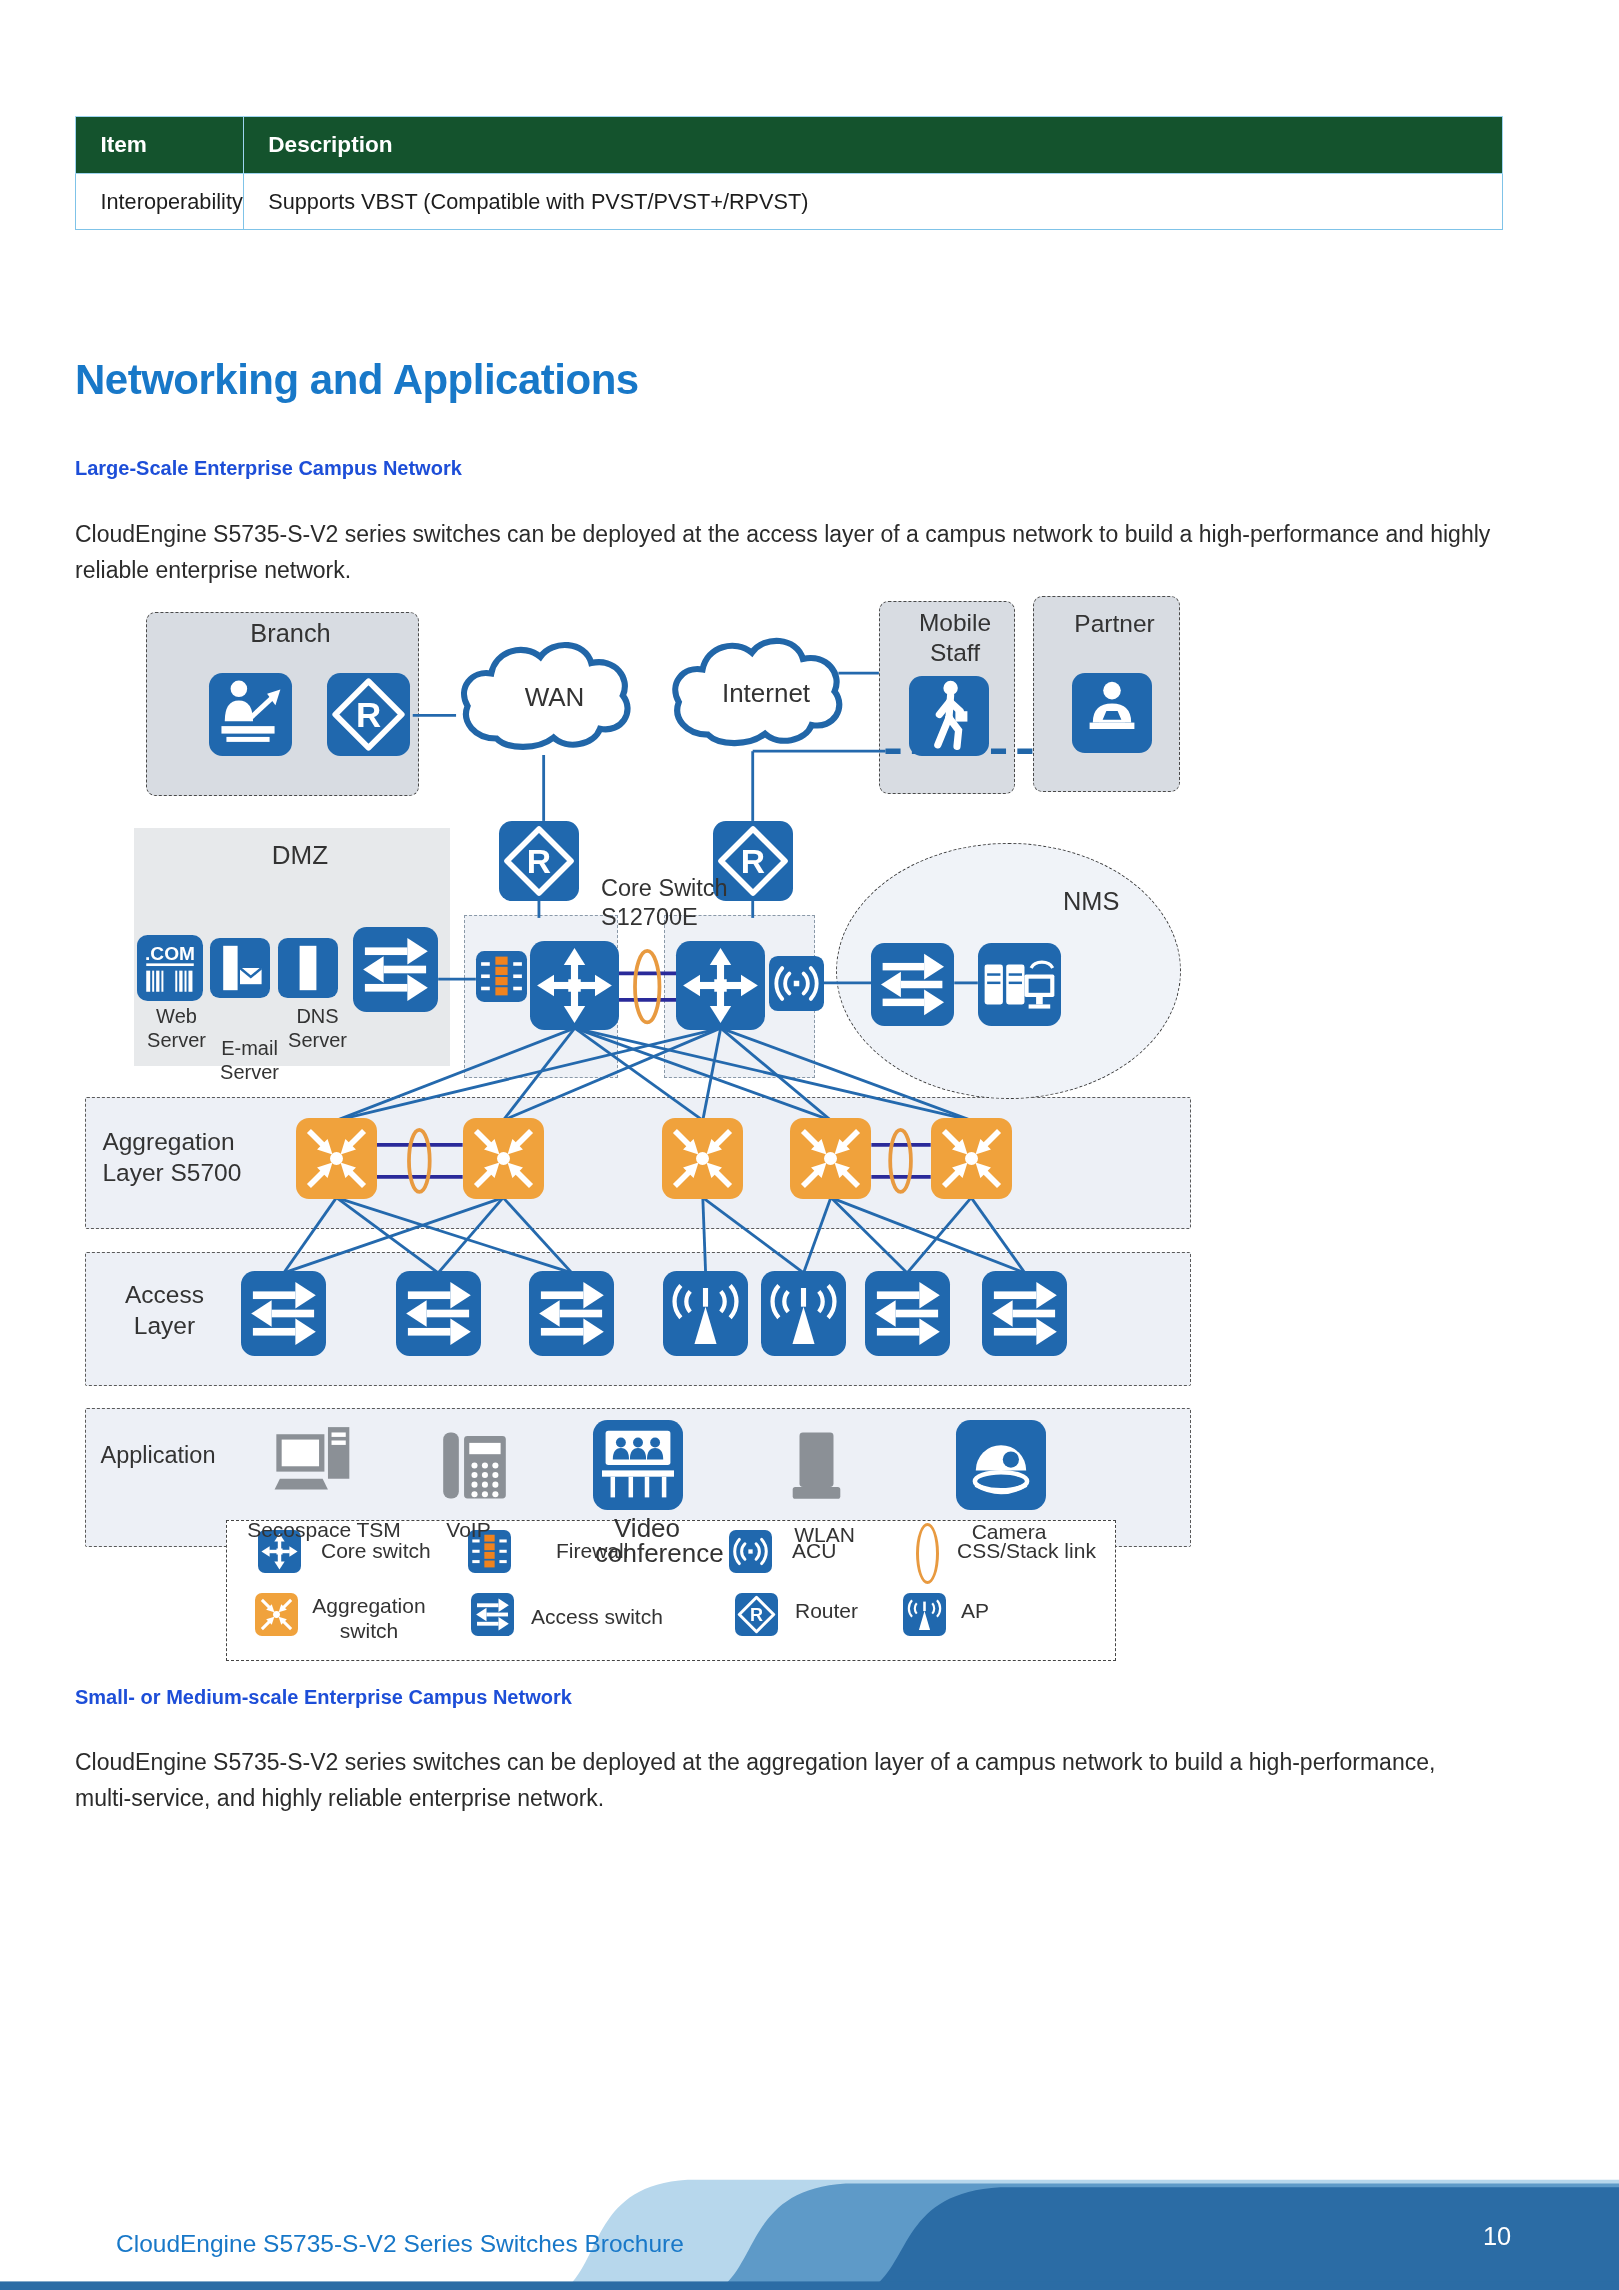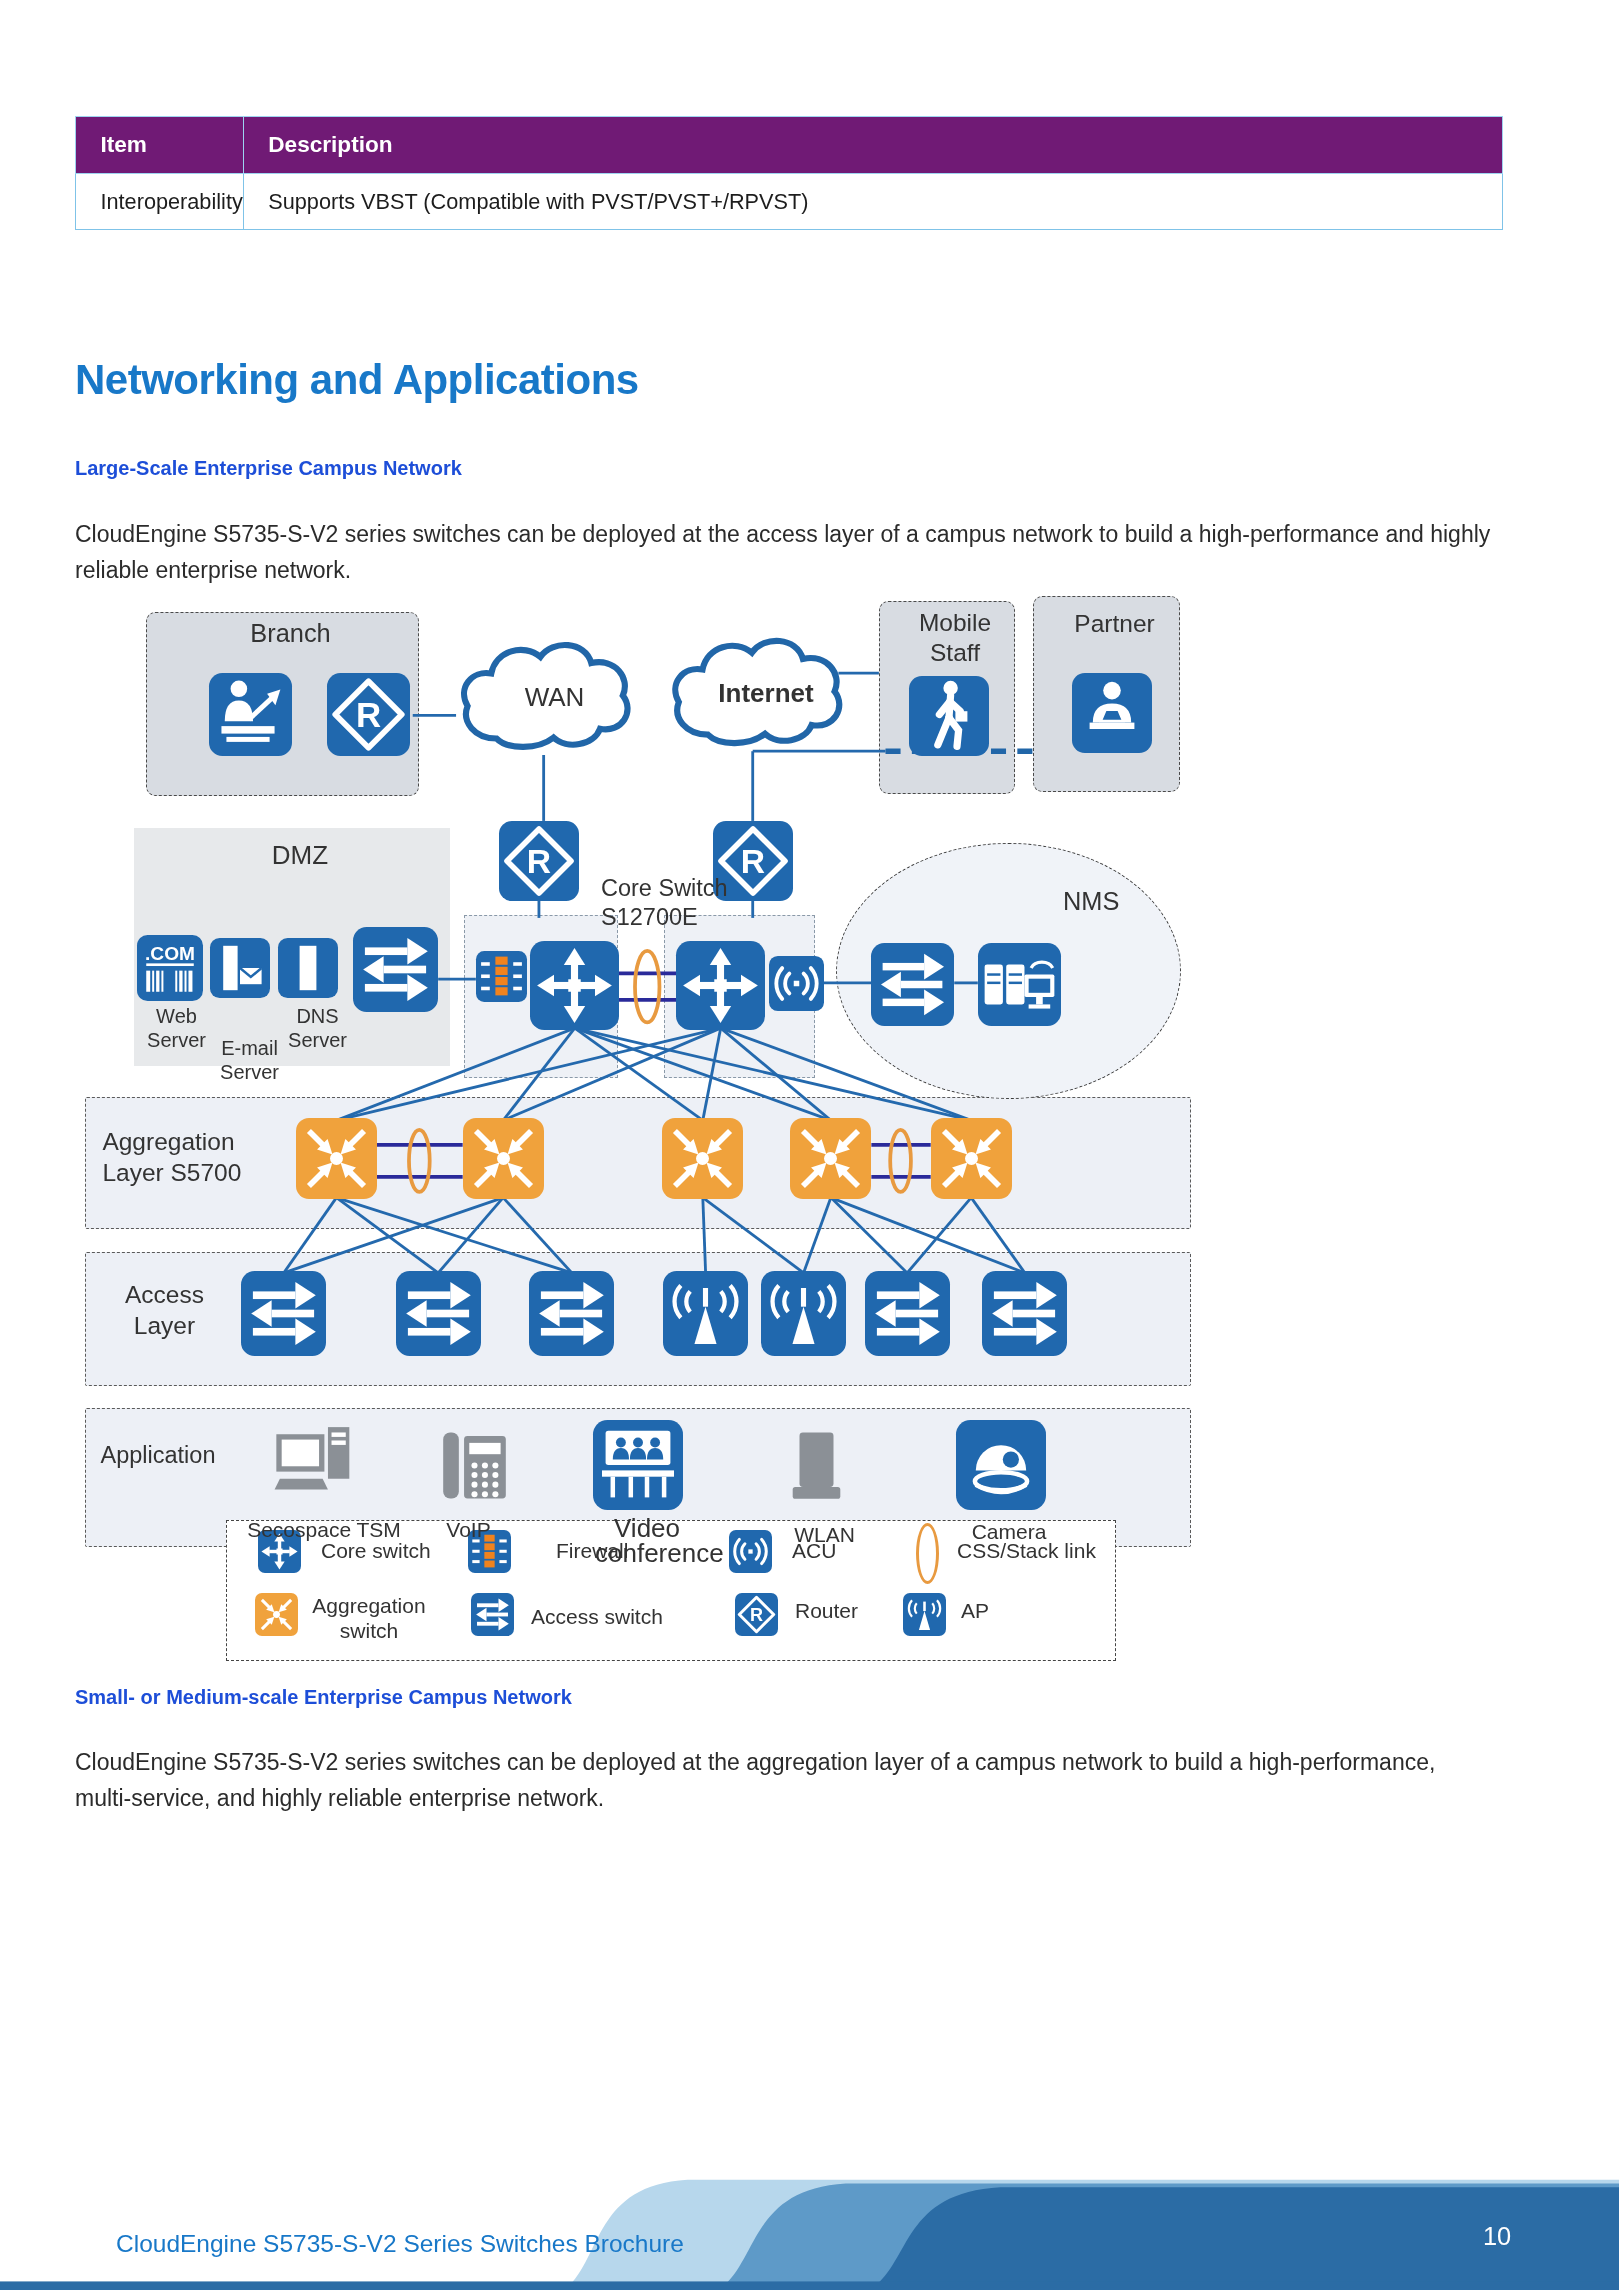--- a/index.html
+++ b/index.html
@@ -1,20 +1,20 @@
 <!DOCTYPE html>
 <html style="font-size:15px"><head>
 <meta charset="utf-8">
 <style>
   html,body{margin:0;padding:0;background:#fff;}
   .page{position:relative;width:1620px;height:2291px;background:#ffffff;overflow:hidden;
         font-family:"Liberation Sans","DejaVu Sans",sans-serif;color:#2e2e2e;}
   
   .spec-table{position:absolute;left:75px;top:116px;width:1428px;border-collapse:collapse;}
-  .spec-table th{background:#701a75;color:#fff;font-size:22.6px;font-weight:bold;text-align:left;
+  .spec-table th{background:#14532d;color:#fff;font-size:22.6px;font-weight:bold;text-align:left;
                  padding:0 0 0 24.5px;height:56px;border:1.9px solid #9ed4f0;}
   .spec-table td{font-size:21.7px;color:#1d1d1d;padding:0 0 0 24.5px;height:55px;border:1.9px solid #7fc3e8;background:#fff;}
   .col-item{width:128px;}
   
   .h1{position:absolute;left:75px;top:356px;font-size:42px;font-weight:bold;color:#1878c8;letter-spacing:-0.5px;}
   .h2{position:absolute;left:75px;font-size:20px;font-weight:bold;color:#1d4ed8;}
   .para{position:absolute;left:75px;width:1417px;font-size:23px;line-height:36px;color:#2b2b2b;}
   
   .diagram{position:absolute;left:85px;top:593px;width:1116px;height:1083px;}
   .dbox{position:absolute;box-sizing:border-box;}
@@ -337,21 +337,21 @@
         <ellipse cx="866" cy="603" rx="11" ry="33"></ellipse>
       </g>
     </svg>
 
     <div class="cloud" style="left:365px;top:40px;width:193px;height:132px;">
       <svg viewBox="0 0 220 150">
           <use href="#g-cloud"></use>
         </svg>
       <div class="lbl" style="left:0;top:49px;">WAN</div>
     </div>
-    <div class="cloud" style="left:574px;top:36px;width:198px;height:132px;font-weight:bold;">
+    <div class="cloud" style="left:574px;top:36px;width:198px;height:132px;">
       <svg viewBox="0 0 220 150">
           <use href="#g-cloud"></use>
         </svg>
       <div class="lbl" style="left:0;top:49px;">Internet</div>
     </div>
 
     <div class="lbl ctr" style="left:61px;top:26px;width:273px;font-size:25.4px;">Branch</div>
     <div class="lbl ctr" style="left:815px;top:15px;width:94px;font-size:24.5px;line-height:30px;">Mobile Staff</div>
     <div class="lbl ctr" style="left:948px;top:17px;width:147px;font-size:24.5px;">Partner</div>
     <div class="lbl ctr" style="left:49px;top:247px;width:316px;font-size:26px;">DMZ</div>

